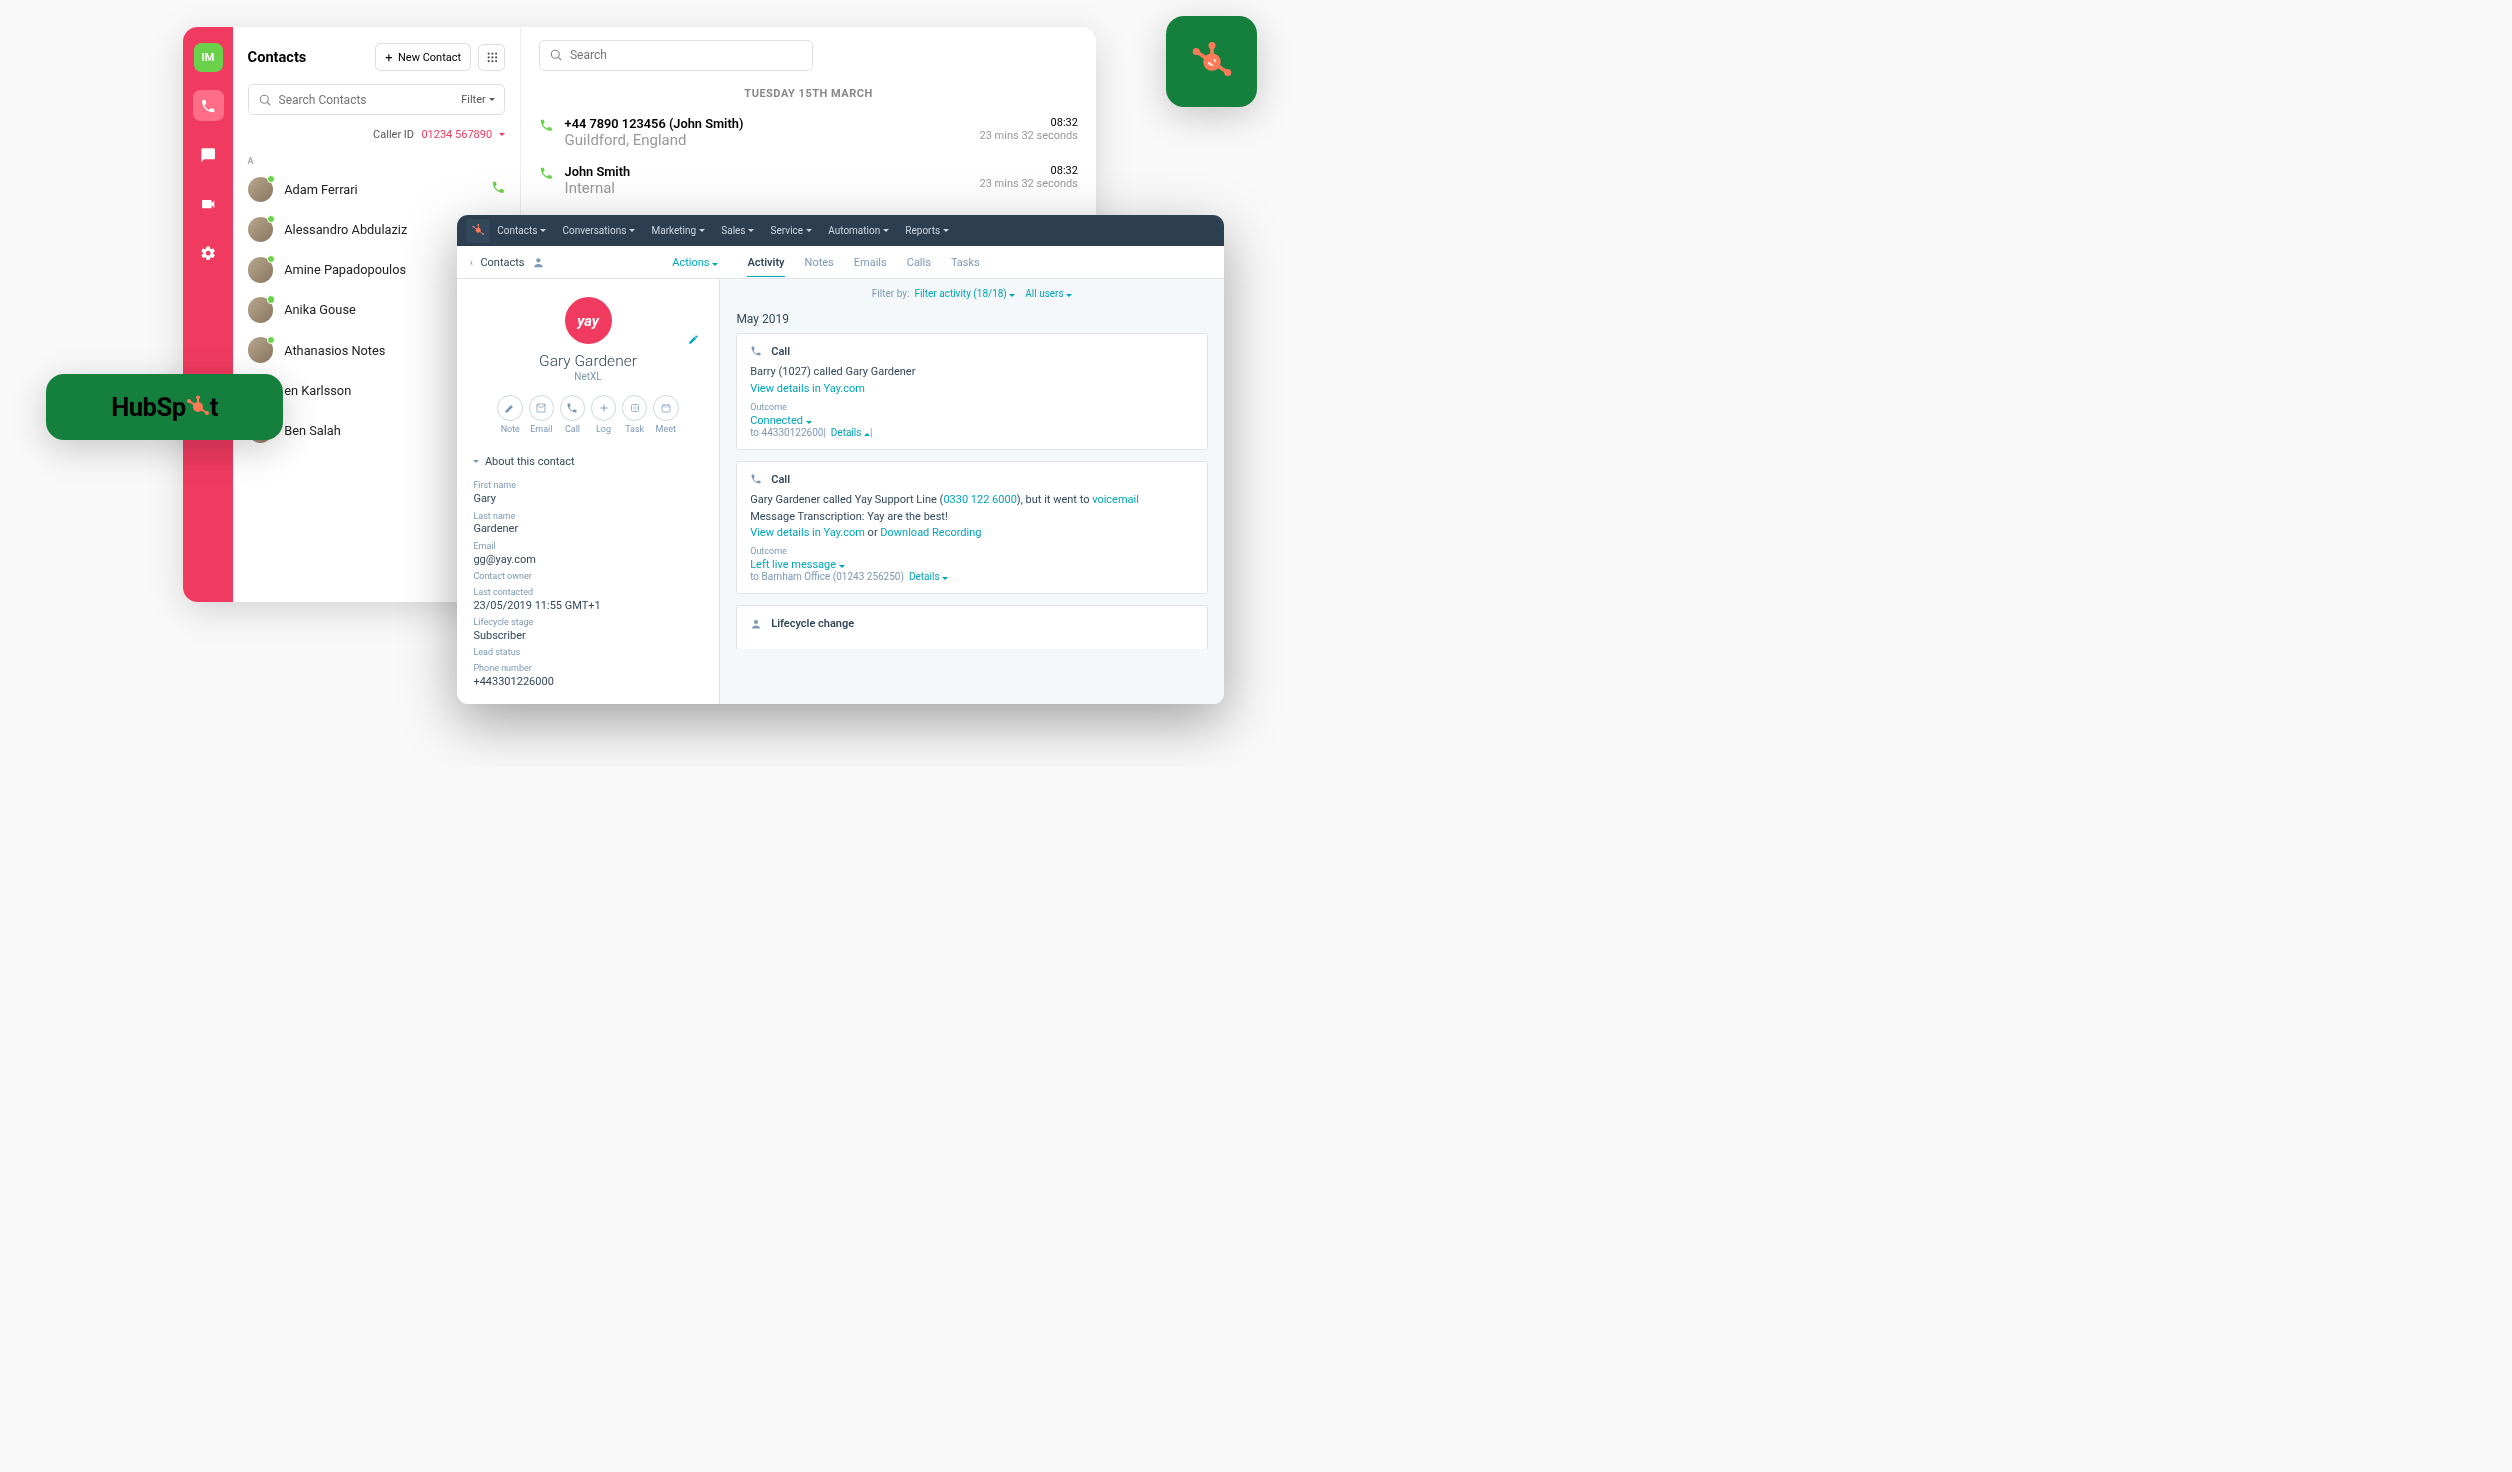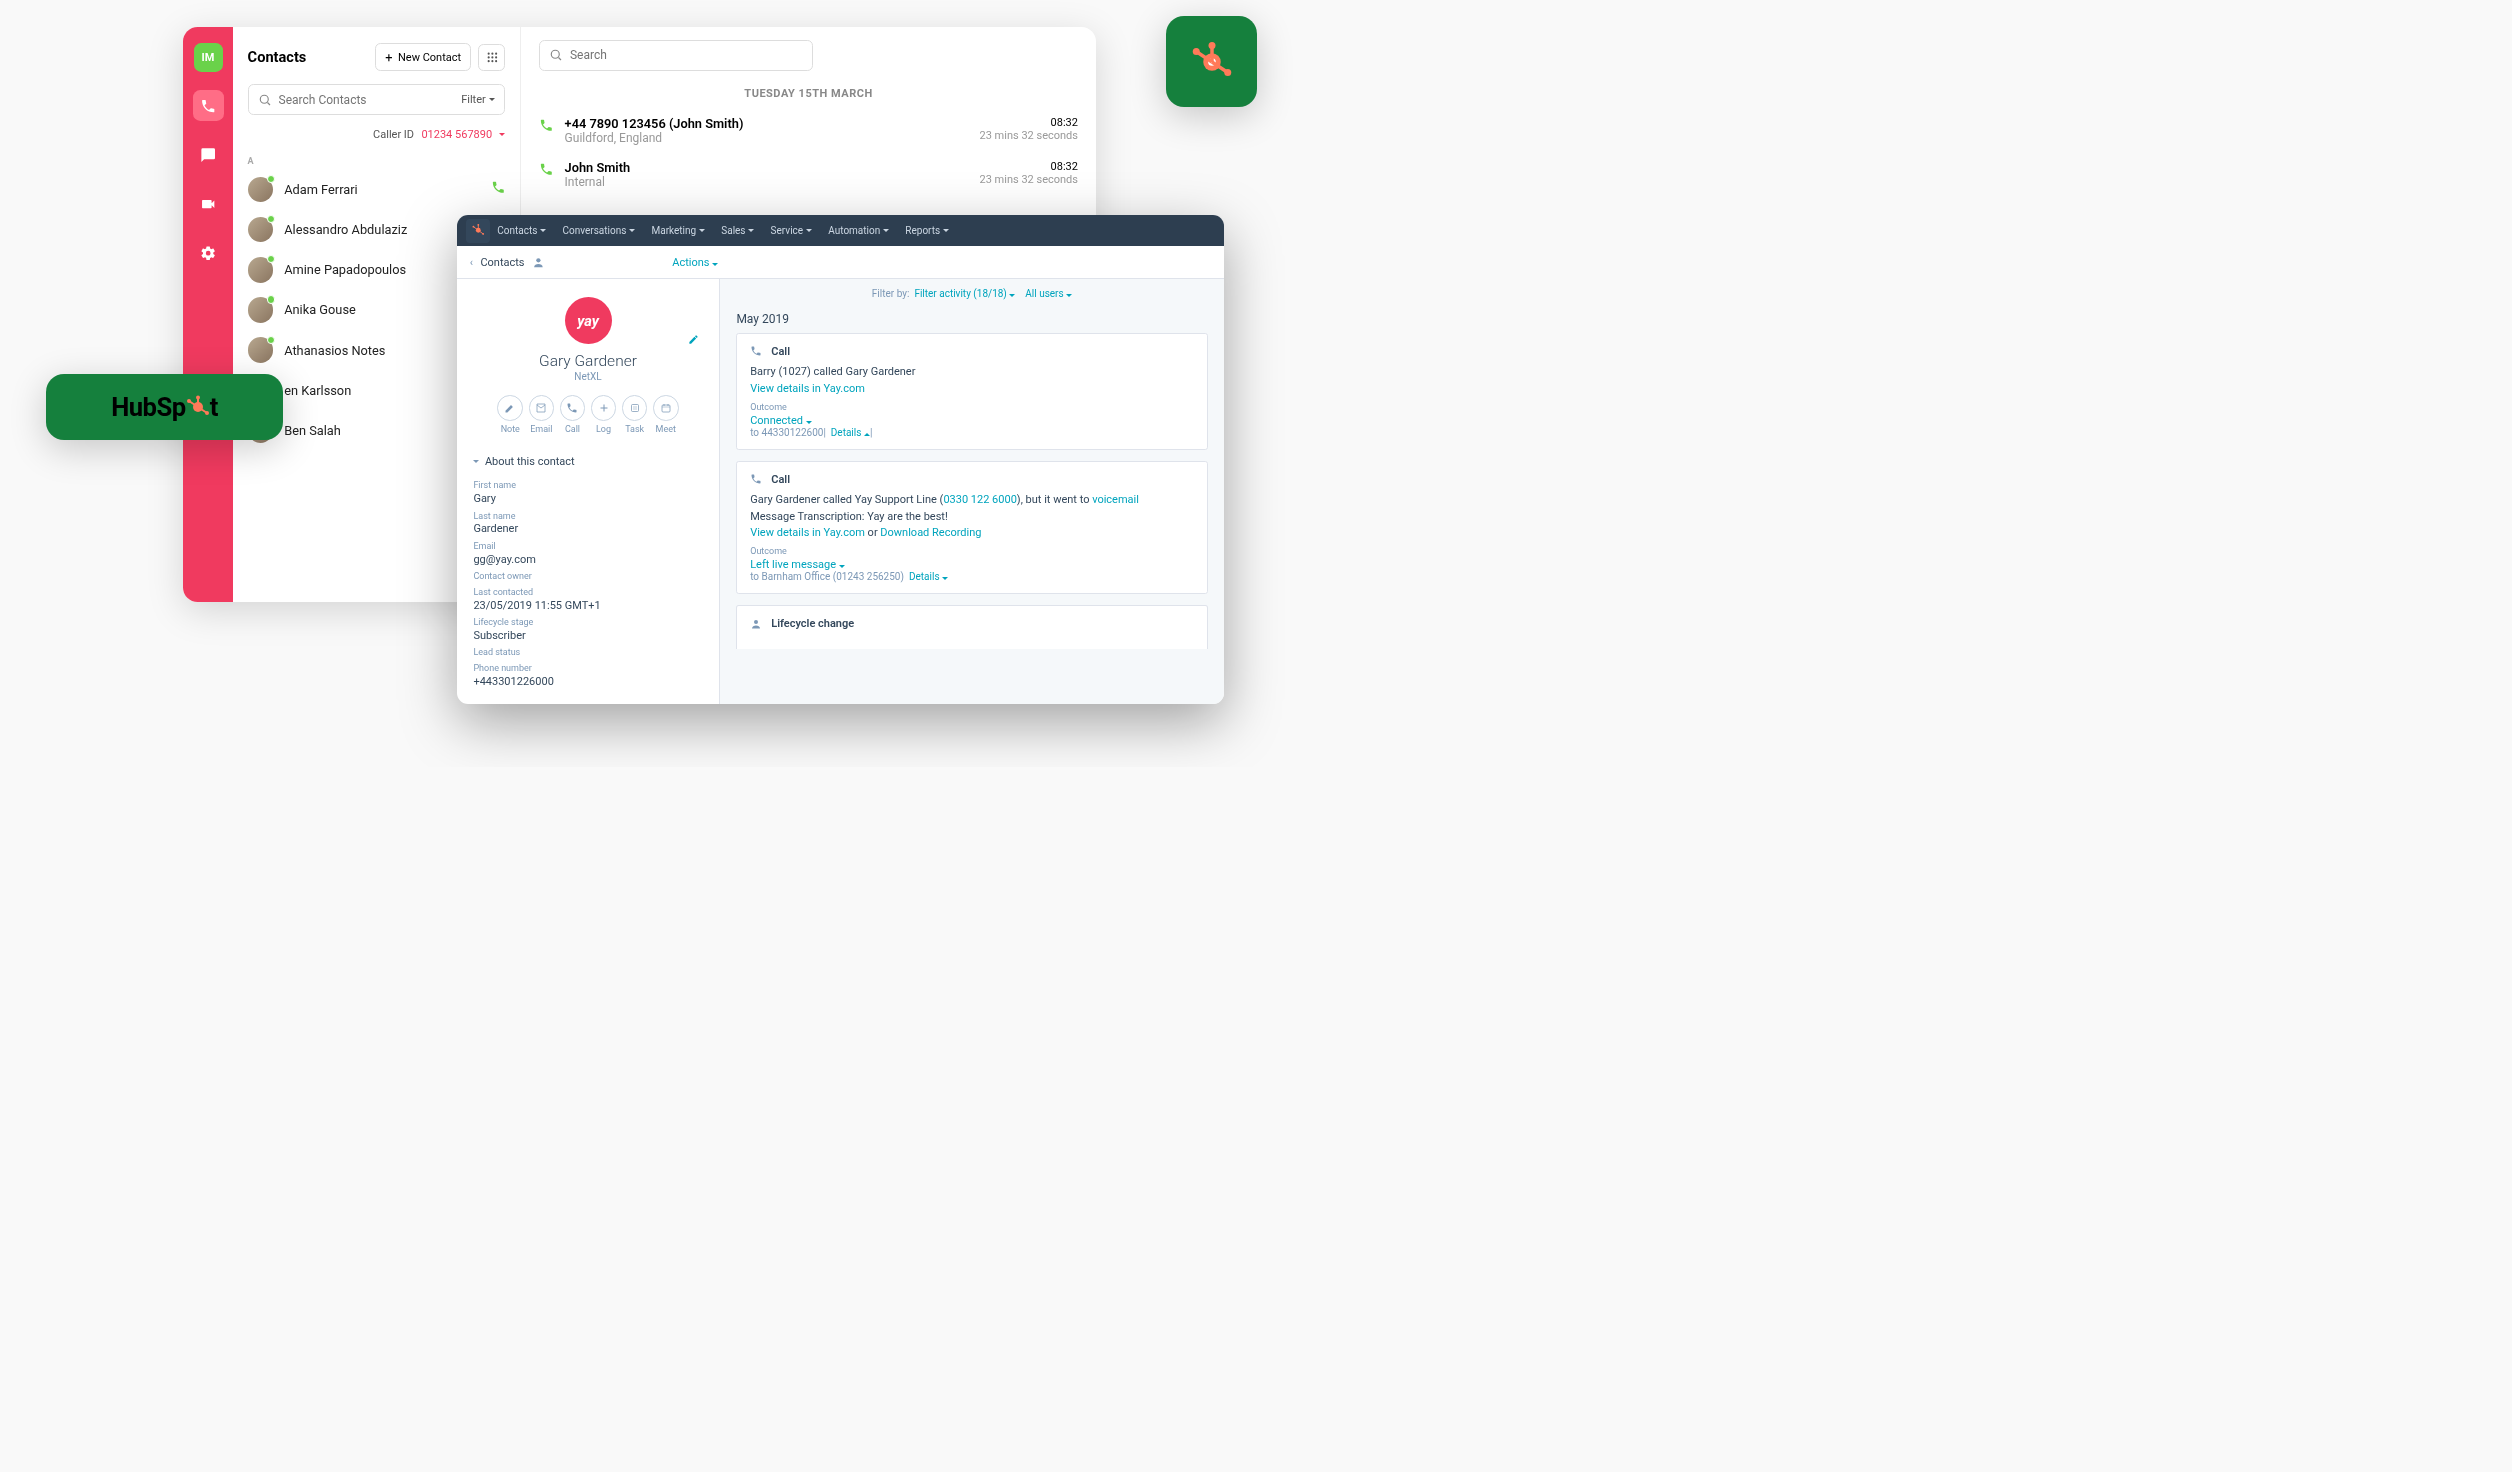--- a/index.html
+++ b/index.html
@@ -37,21 +37,21 @@
 .tabs-row .tab.active { color:#1677ff; border-bottom:1.8px solid #1677ff; font-weight:600; }
 .tabs-row .spacer { flex:1; }
 .queue { font-size:12px; color:#555; display:flex; align-items:center; gap:5.5px; padding-bottom:11px; }
 .main-search { padding:12.8px 18px 7.3px; }
 .main-search .search-box { width:274px; }
 .date-head { text-align:center; font-size:11px; font-weight:700; color:#888; letter-spacing:0.5px; padding:9px 0; }
 .call-row { display:flex; padding:7.3px 18px; gap:11px; align-items:flex-start; }
 .call-row .pic { color:#6ad24a; margin-top:1.8px; }
 .call-row .info { flex:1; }
 .call-row .title { font-size:12.8px; font-weight:600; }
-.call-row .sub { font-size:12px; color:#999; }
+.call-row .sub { font-size:15px; color:#999; }
 .call-row .meta { text-align:right; font-size:11px; }
 .call-row .dur { color:#999; }
 
 
 .hs-window { position:absolute; left:457px; top:215px; width:767px; height:489px; background:#fff; border-radius:11px; box-shadow:0 18px 55px rgba(0,0,0,.35); overflow:hidden; display:flex; flex-direction:column; }
 .hs-top { background:#2d3e50; color:#cbd6e2; height:31px; display:flex; align-items:center; padding:0 9px; font-size:10px; }
 .hs-top .logo { width:24px; height:24px; border-radius:3.7px; background:#33475b; display:flex; align-items:center; justify-content:center; margin-right:7.3px; }
 .hs-top .nav { display:flex; gap:16.4px; }
 .hs-top .nav span { cursor:pointer; display:flex; align-items:center; gap:2.7px; }
 .hs-sub { height:33px; border-bottom:0.9px solid #dfe3eb; display:flex; align-items:center; }
@@ -280,20 +280,29 @@
   <div class="hs-sub">
     <div class="left">
       <span style="color:#7c98b6;">‹</span>
       <span style="color:#33475b;">Contacts</span>
       <svg width="12.8" height="12.8" viewBox="0 0 24 24" fill="#7c98b6">
           <circle cx="12" cy="8" r="4"></circle>
           <path d="M4 21c0-4 4-6 8-6s8 2 8 6"></path>
         </svg>
       <div style="flex:1"></div>
       <span class="hs-actions"><span>Actions</span> <span class="caret"></span></span>
+    </div>
+    <div class="right" id="hs-tabs-container" style="padding:0;">
+      <div class="hs-tabs" id="hs-tabs" style="border:none;flex:1;">
+          <div class="t active">Activity</div>
+          <div class="t">Notes</div>
+          <div class="t">Emails</div>
+          <div class="t">Calls</div>
+          <div class="t">Tasks</div>
+        </div>
     </div>
   </div>
   <div class="hs-body">
     <div class="hs-left" style="position:relative;">
       <div class="yay-av">yay</div>
       <div class="hs-name">Gary Gardener</div>
       <svg width="11" height="11" style="position:absolute;right:20px;top:55px;" viewBox="0 0 24 24" fill="#00a4bd">
           <path d="M3 17.25V21h3.75L17.81 9.94l-3.75-3.75L3 17.25zM20.71 7.04a1 1 0 0 0 0-1.41l-2.34-2.34a1 1 0 0 0-1.41 0l-1.83 1.83 3.75 3.75 1.83-1.83z"></path>
         </svg>
       <div class="hs-org">NetXL</div>

